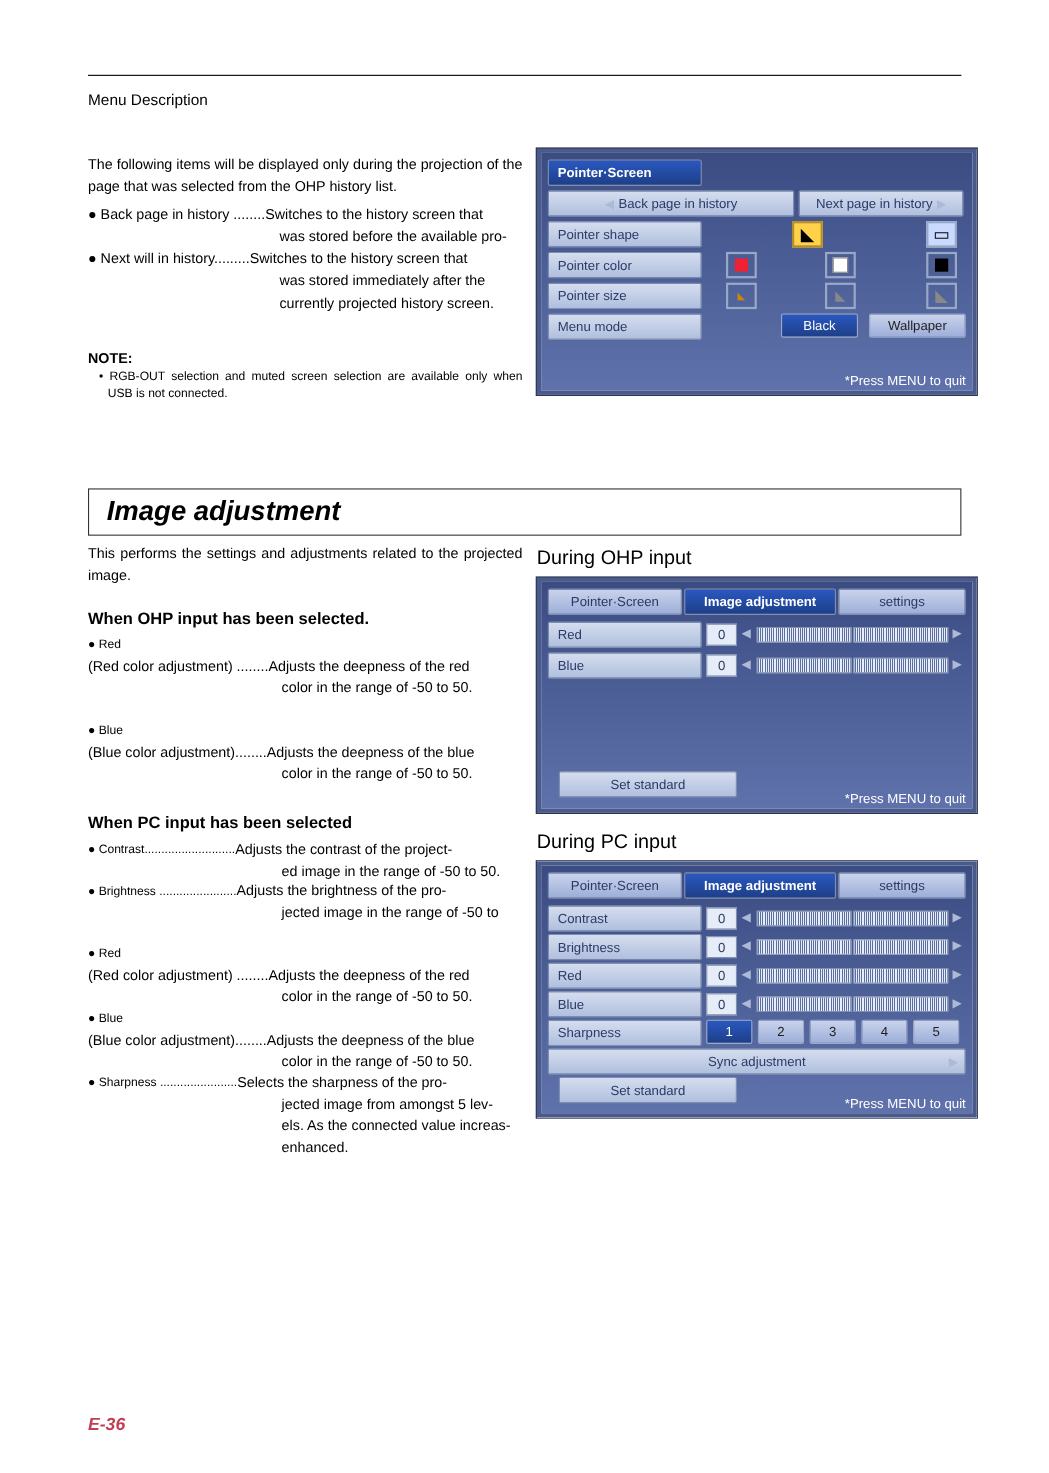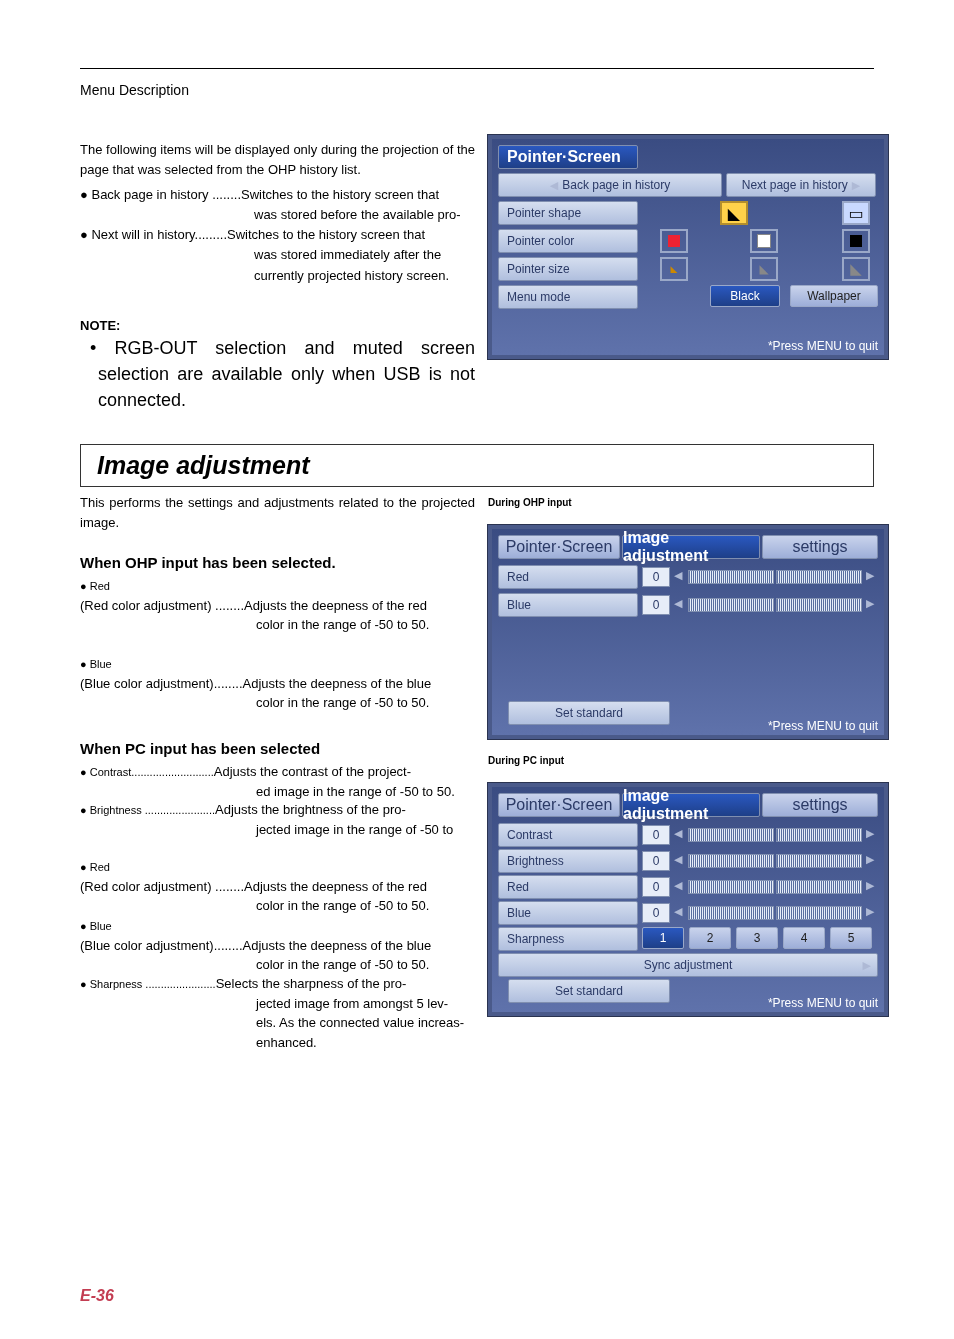--- a/index.html
+++ b/index.html
@@ -6,21 +6,21 @@
   .page { width:954px; height:1339px; position:relative; font-family:Arial,Helvetica,sans-serif; color:#000; }
   .header-line { position:absolute; left:80px; right:80px; top:68px; border-top:1px solid #000; }
   .header-sub { position:absolute; left:80px; top:82px; font-size:14px; }
   .col-left { position:absolute; left:80px; width:395px; }
   .intro { top:140px; font-size:13px; line-height:1.55; text-align:justify; }
   .list1 { top:185px; font-size:13px; line-height:1.55; }
   .list1 .hang { padding-left:174px; text-indent:-174px; text-align:justify; }
   .list1 .cont { padding-left:174px; text-align:justify; }
   .note-block { top:318px; }
   .note-title { font-size:13px; font-weight:bold; }
-  .note-body { font-size:18px; padding-left:18px; text-indent:-8px; line-height:1.45; margin-top:2px; text-align:justify; }
+  .note-body { font-size:11px; padding-left:18px; text-indent:-8px; line-height:1.45; margin-top:2px; text-align:justify; }
 
   .section-box { position:absolute; left:80px; right:80px; top:444px; border:1px solid #333; padding:6px 16px; }
   .section-title { font-size:25px; font-weight:bold; font-style:italic; }
 
   .section-intro { top:493px; font-size:13px; line-height:1.55; text-align:justify; }
 
   .h3 { font-weight:bold; font-size:15px; }
   .h3a { top:554px; }
   .item { font-size:13px; line-height:1.5; }
   .dot { font-size:11px; vertical-align:middle; }
@@ -34,29 +34,29 @@
   .g-bright { top:800px; }
   .g-red2 { top:857px; }
   .g-blue2 { top:916px; }
   .g-sharp { top:974px; }
 
   .pageno { position:absolute; left:80px; bottom:34px; font-size:16px; font-weight:bold; font-style:italic; color:#c33d52; }
 
   
   .shot { position:absolute; border:4px solid #4a5a8a; box-shadow:0 0 0 1px #2a3350; font-family:sans-serif; }
   .shot .footer { position:absolute; right:6px; bottom:2px; font-size:12px; color:#fff; }
-  .tab { position:absolute; height:22px; border:1px solid #808fb0; background:linear-gradient(#c9d3ec,#9daed8); font-size:16px; display:flex; align-items:center; justify-content:center; color:#2b3a66; border-radius:2px; }
+  .tab { position:absolute; height:22px; border:1px solid #808fb0; background:linear-gradient(#c9d3ec,#9daed8); font-size:12px; display:flex; align-items:center; justify-content:center; color:#2b3a66; border-radius:2px; }
   .tab.active { background:linear-gradient(#2a58c0,#1e3f88); color:#fff; font-weight:bold; }
   .rowlbl { position:absolute; height:22px; border:1px solid #808fb0; background:linear-gradient(#d5deef,#b0bfde); border-radius:2px; font-size:12px; color:#2b3a66; display:flex; align-items:center; padding-left:8px; }
   .valbox { position:absolute; width:26px; height:18px; border:1px solid #808fb0; background:#e7edf8; font-size:12px; text-align:center; line-height:18px; color:#2b3a66; }
   .bar { position:absolute; height:12px; top:3px; background:#e7edf8; border:1px solid #808fb0; }
   .bar .fill { position:absolute; left:0; top:0; bottom:0; width:50%; background:repeating-linear-gradient(90deg,#5a6fa0 0 1px,#e7edf8 1px 2px); }
   .swatch { position:absolute; width:24px; height:20px; border:2px solid #9aa8c8; display:flex; align-items:center; justify-content:center; }
   .smallbtn { position:absolute; height:20px; border:1px solid #9aa8c8; background:linear-gradient(#c9d3ec,#9daed8); font-size:12px; color:#1e1e1e; display:flex; align-items:center; justify-content:center; border-radius:2px; }
-  .caption { position:absolute; font-size:10px; font-weight:bold; }
+  .caption { position:absolute; font-size:18px; font-weight:normal; }
   .arrowicon { font-size:11px; color:#aeb9d5; }
 
   
   .shot1 { left:488px; top:135px; width:392px; height:216px; background:linear-gradient(#3a4c82,#5f72ab); }
 
   
   .shot2 { left:488px; top:525px; width:392px; height:206px; background:linear-gradient(#3a4c82,#5f72ab); }
 
   
   .shot3 { left:488px; top:783px; width:392px; height:225px; background:linear-gradient(#3a4c82,#5f72ab); }

